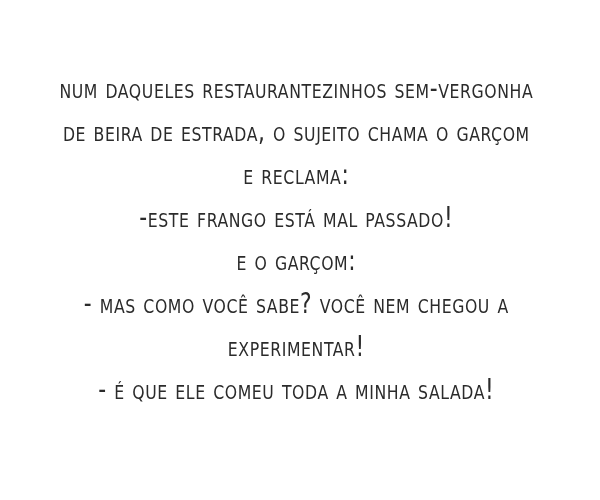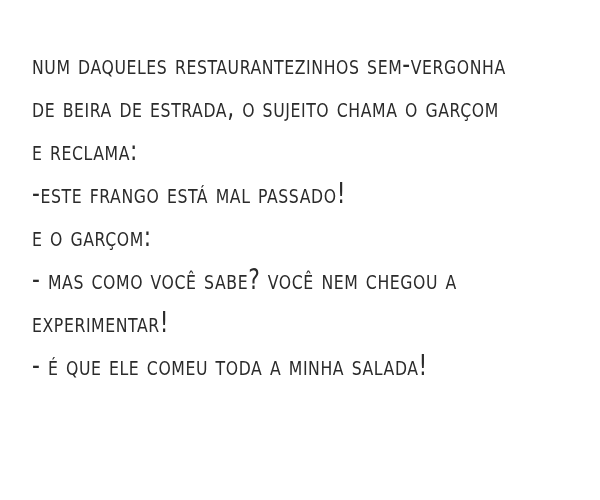--- a/index.html
+++ b/index.html
@@ -16,22 +16,23 @@
   .page {
     position: relative;
     width: 600px;
     height: 500px;
     background: #ffffff;
     box-sizing: border-box;
   }
   .joke-block {
     position: absolute;
     left: 32px;
-    top: 40px;
+    top: 64px;
     width: 545px;
+    text-align: center;
   }
   .joke-line {
     font-family: "DejaVu Sans", sans-serif;
     font-size: 25px;
     line-height: 43px;
     letter-spacing: 0.6px;
     color: #2b2b2b;
     font-weight: 400;
     font-stretch: condensed;
     white-space: pre;

